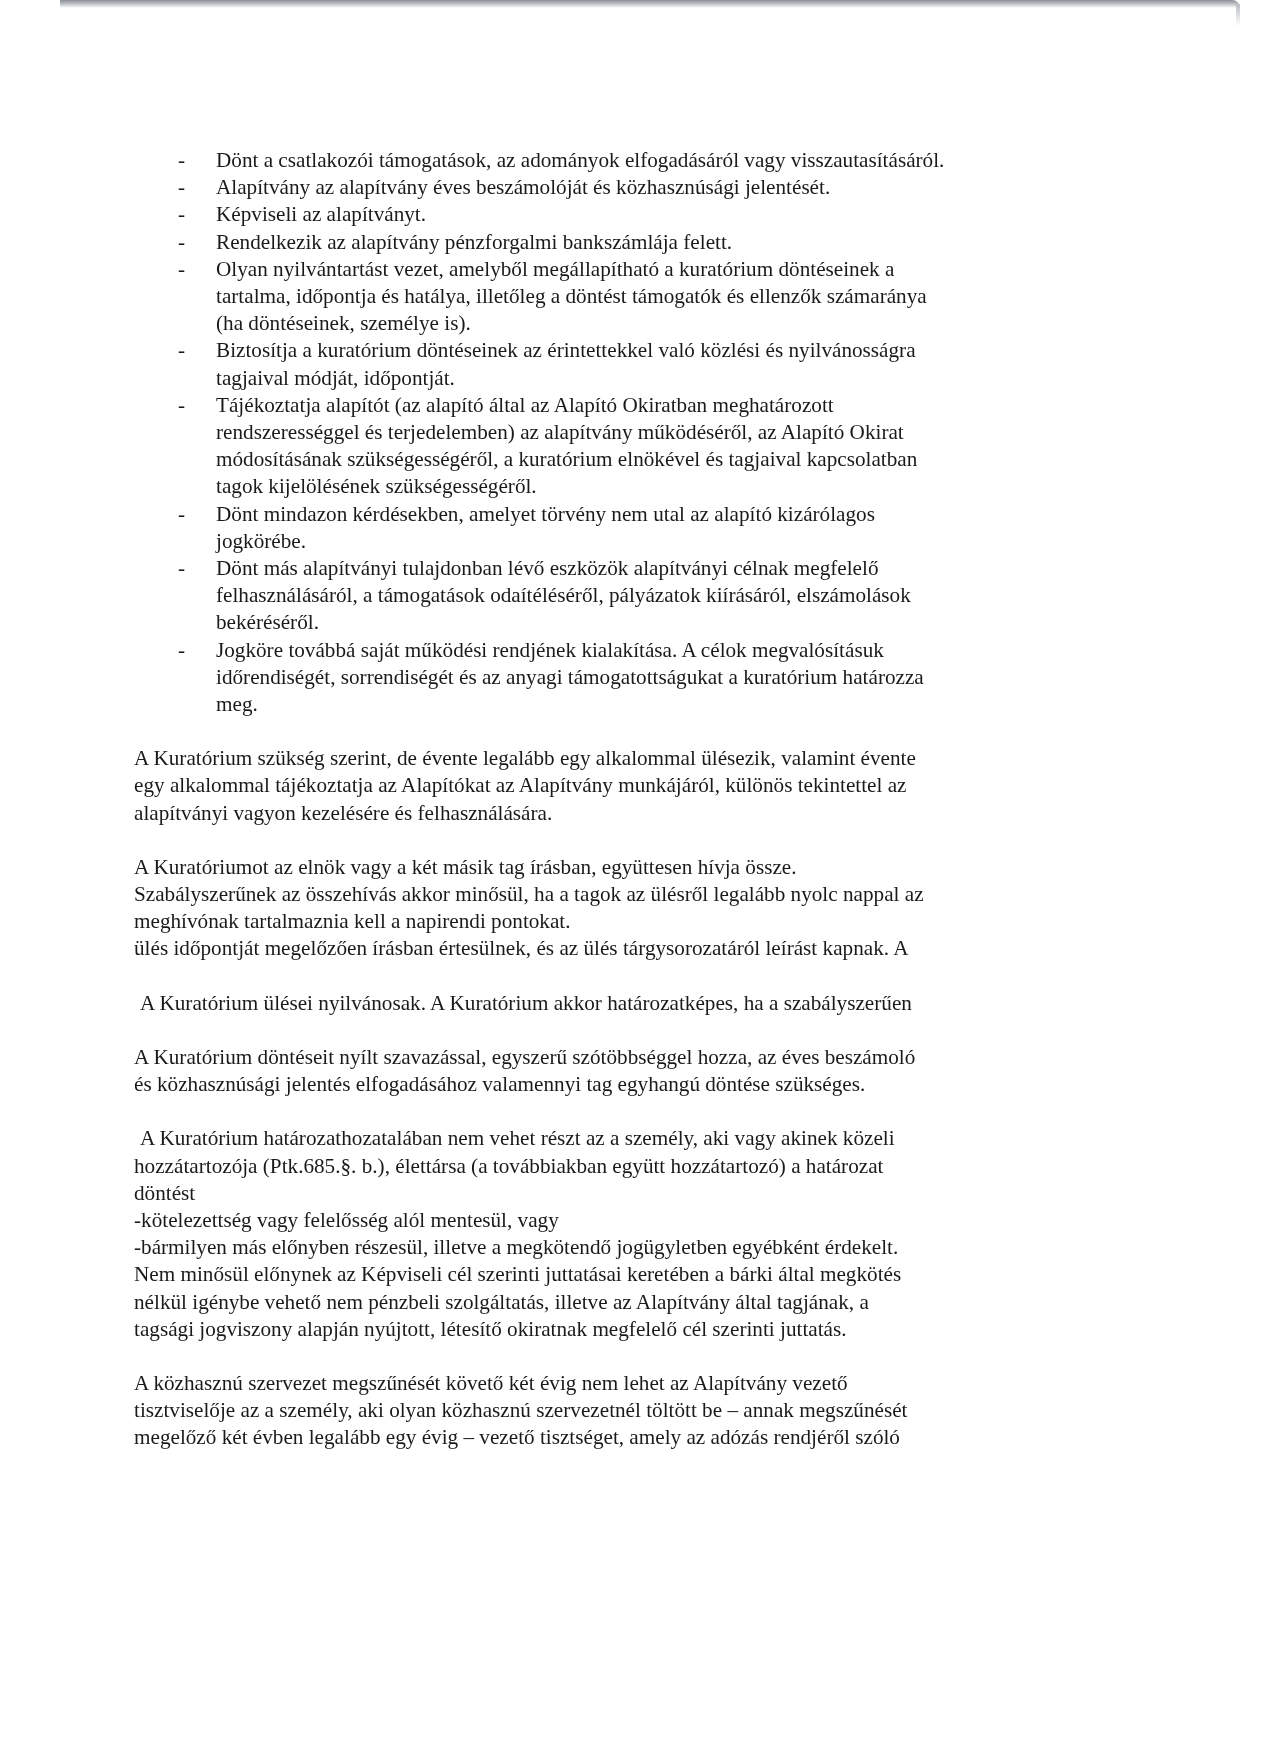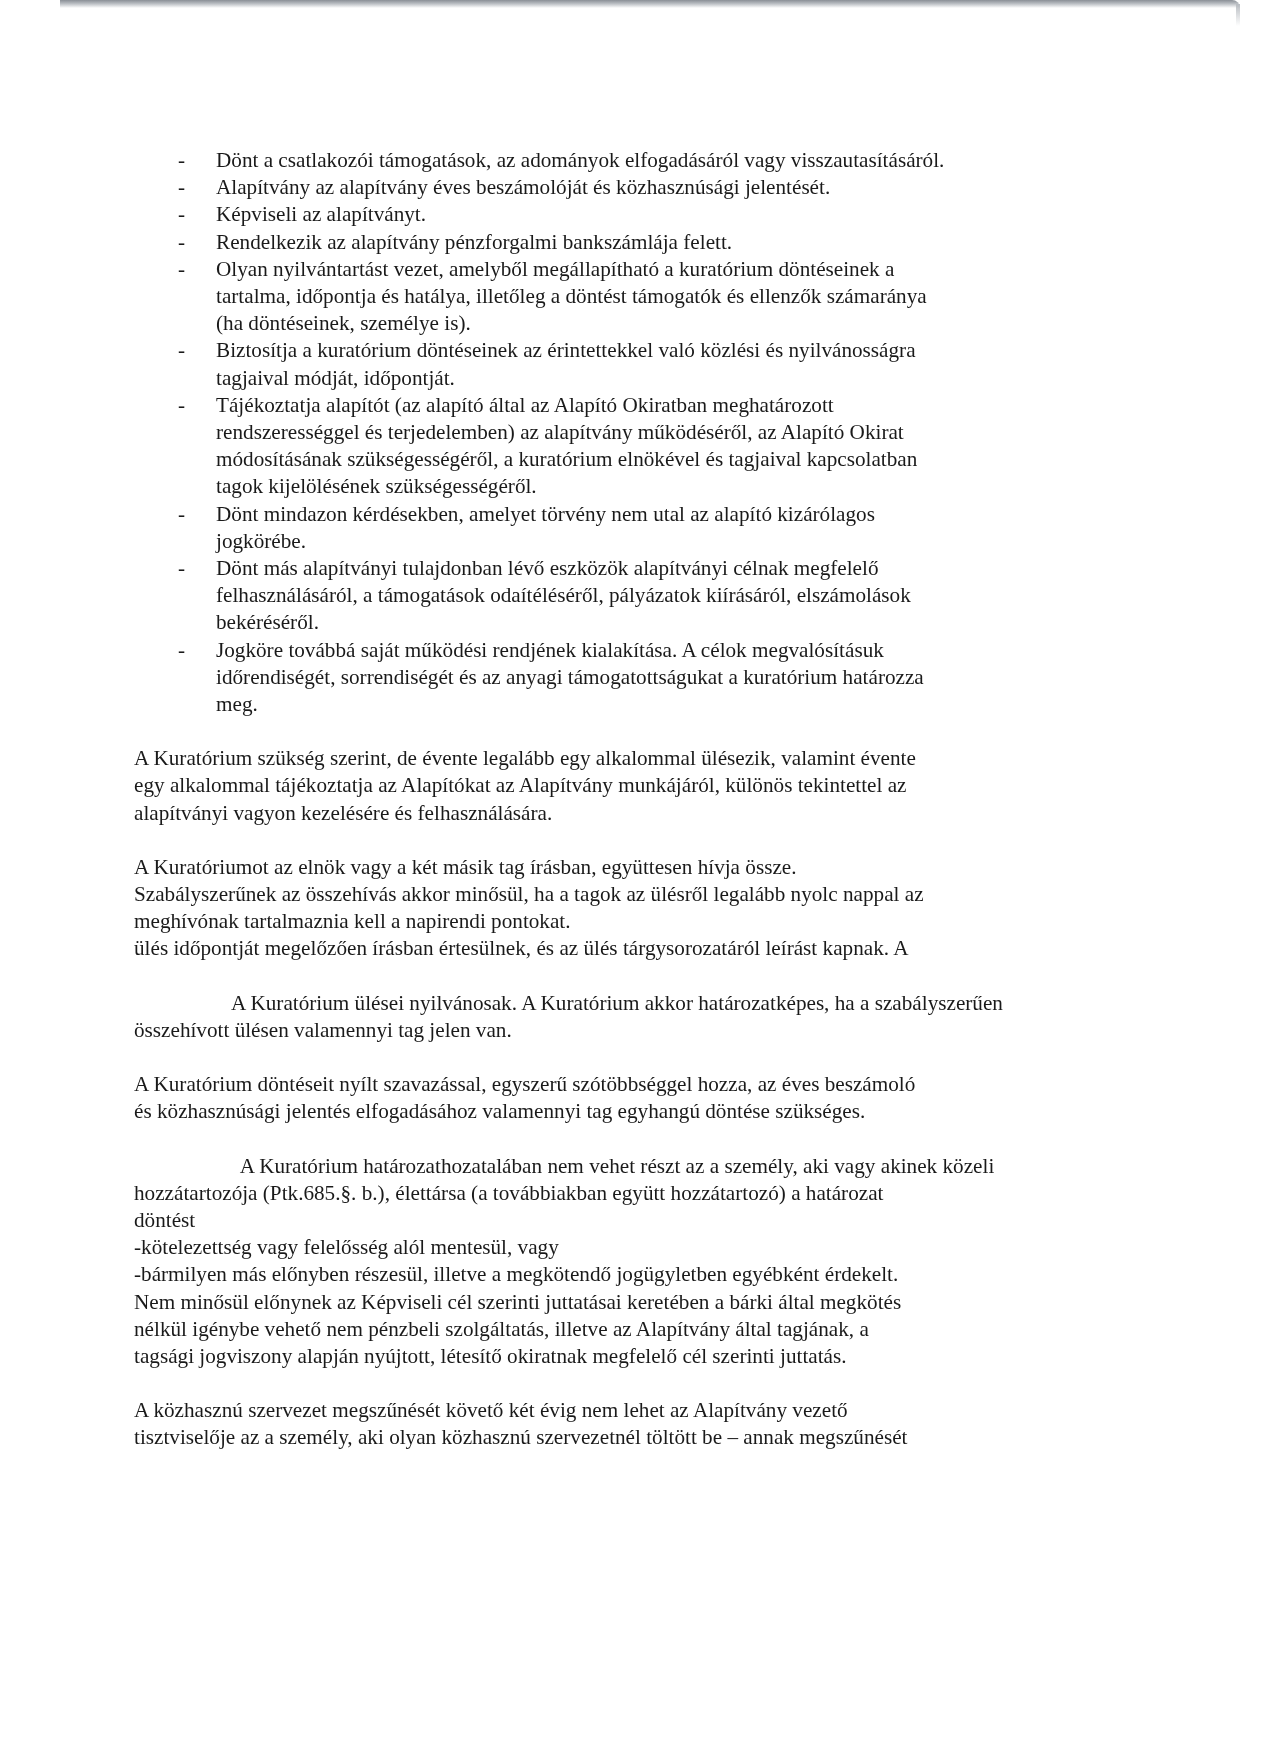--- a/index.html
+++ b/index.html
@@ -14,21 +14,21 @@
   }
   .scan-edge-right {
     position: absolute; right: 22px; top: 4px; width: 4px; height: 22px;
     background: linear-gradient(to bottom, #b9bdc2, rgba(255,255,255,0));
   }
   .content { position: absolute; left: 134px; top: 147px; width: 960px; font-size: 21.2px; line-height: 27.2px; }
   ul.bullets { list-style: none; margin: 0; padding: 0; }
   ul.bullets li { position: relative; padding-left: 82px; margin: 0; }
   ul.bullets li .dash { position: absolute; left: 44px; top: 0; }
   .gap { height: 27px; }
-  .indent1 { padding-left: 6px; text-align: center; }
+  .indent1 { padding-left: 6px; }
 </style>
 </head>
 <body>
 
 <div class="scan-edge"></div>
 <div class="scan-edge-right"></div>
 
 <div class="content">
   <ul class="bullets" id="bullet-list">
       <li>
@@ -93,21 +93,20 @@
       <div class="gap"></div>
       <div class="para">
         <div>A Kuratóriumot az elnök vagy a két másik tag írásban, együttesen hívja össze.</div>
         <div>Szabályszerűnek az összehívás akkor minősül, ha a tagok az ülésről legalább nyolc nappal az</div>
         <div>meghívónak tartalmaznia kell a napirendi pontokat.</div>
         <div>ülés időpontját megelőzően írásban értesülnek, és az ülés tárgysorozatáról leírást kapnak. A</div>
       </div>
       <div class="gap"></div>
       <div class="para">
         <div class="indent1">A Kuratórium ülései nyilvánosak. A Kuratórium akkor határozatképes, ha a szabályszerűen</div>
-        <div>összehívott ülésen valamennyi tag jelen van.</div>
       </div>
       <div class="gap"></div>
       <div class="para">
         <div>A Kuratórium döntéseit nyílt szavazással, egyszerű szótöbbséggel hozza, az éves beszámoló</div>
         <div>és közhasznúsági jelentés elfogadásához valamennyi tag egyhangú döntése szükséges.</div>
       </div>
       <div class="gap"></div>
       <div class="para">
         <div class="indent1">A Kuratórium határozathozatalában nem vehet részt az a személy, aki vagy akinek közeli</div>
         <div>hozzátartozója (Ptk.685.§. b.), élettársa (a továbbiakban együtt hozzátartozó) a határozat</div>
@@ -115,15 +114,16 @@
         <div>-kötelezettség vagy felelősség alól mentesül, vagy</div>
         <div>-bármilyen más előnyben részesül, illetve a megkötendő jogügyletben egyébként érdekelt.</div>
         <div>Nem minősül előnynek az Képviseli cél szerinti juttatásai keretében a bárki által megkötés</div>
         <div>nélkül igénybe vehető nem pénzbeli szolgáltatás, illetve az Alapítvány által tagjának, a</div>
         <div>tagsági jogviszony alapján nyújtott, létesítő okiratnak megfelelő cél szerinti juttatás.</div>
       </div>
       <div class="gap"></div>
       <div class="para">
         <div>A közhasznú szervezet megszűnését követő két évig nem lehet az Alapítvány vezető</div>
         <div>tisztviselője az a személy, aki olyan közhasznú szervezetnél töltött be – annak megszűnését</div>
+        <div>megelőző két évben legalább egy évig – vezető tisztséget, amely az adózás rendjéről szóló</div>
       </div>
     </div>
 </div>
 
 </body></html>

